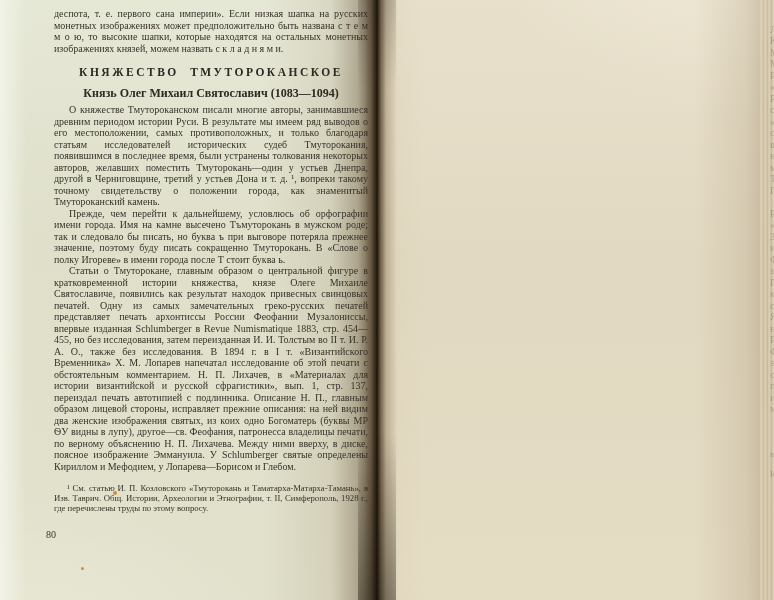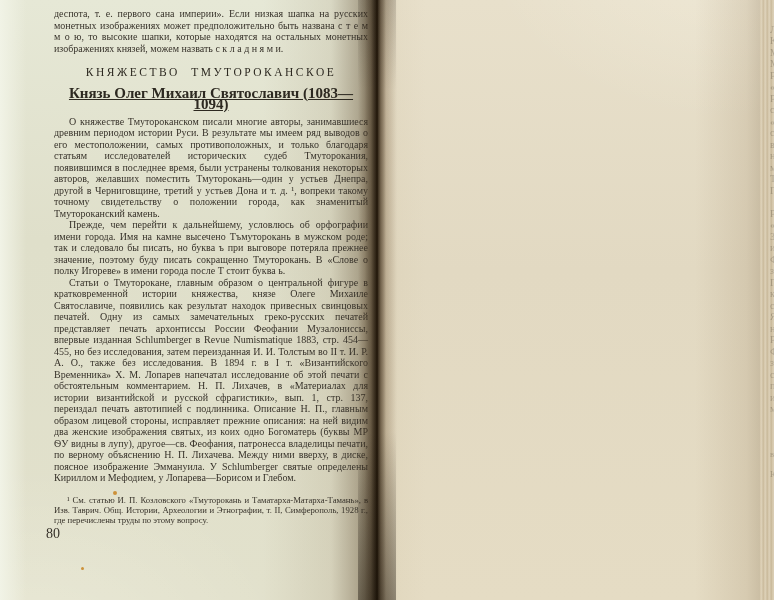--- a/index.html
+++ b/index.html
@@ -72,37 +72,37 @@
   
   .text-col {
     position: absolute; color: #37322a;
     font-size: 10px; line-height: 11.5px; text-align: justify;
   }
   .text-left  { left: 54px;  top: 8px;  width: 314px; }
   .text-right { left: 392px; top: 12px; width: 352px; }
   .pp { margin: 0; }
   .pp.indent { text-indent: 15px; }
   .chapter-heading {
-    font-weight: normal; text-align: center; text-indent: 0;
+    font-weight: bold; text-align: center; text-indent: 0;
     font-size: 11.5px; letter-spacing: 2.5px; word-spacing: 6px;
     margin: 13px 0 9px 0; color: #2d2921;
   }
   .section-heading {
     font-weight: bold; text-align: center; text-indent: 0;
-    font-size: 15px; margin: 8px 0 5px 0; color: #2d2921; text-decoration: underline;
+    font-size: 12px; margin: 8px 0 5px 0; color: #2d2921;
   }
   .inscription {
     letter-spacing: 1px; word-spacing: 9px; font-size: 9.7px;
   }
   .footnotes {
     margin-top: 11px; font-size: 8.7px; line-height: 10.2px;
   }
   .footnotes .pp { text-indent: 13px; }
   .footnotes-right { margin-top: 24px; }
-  .page-number { font-size: 14px; margin-top: 3px; text-indent: 0; }
+  .page-number { font-size: 10px; margin-top: 15px; text-indent: 0; }
   .page-number-left  { text-align: left; margin-left: -8px; }
   .page-number-right { text-align: right; margin-right: 70px; }
   .stain {
     position: absolute; border-radius: 50%;
     background: #c8821e; opacity: 0.85;
   }
   .stain-1 { left: 113px; top: 491px; width: 4px; height: 4px; }
   .stain-2 { left: 81px;  top: 567px; width: 3px; height: 3px; }
 </style>
 </head>

